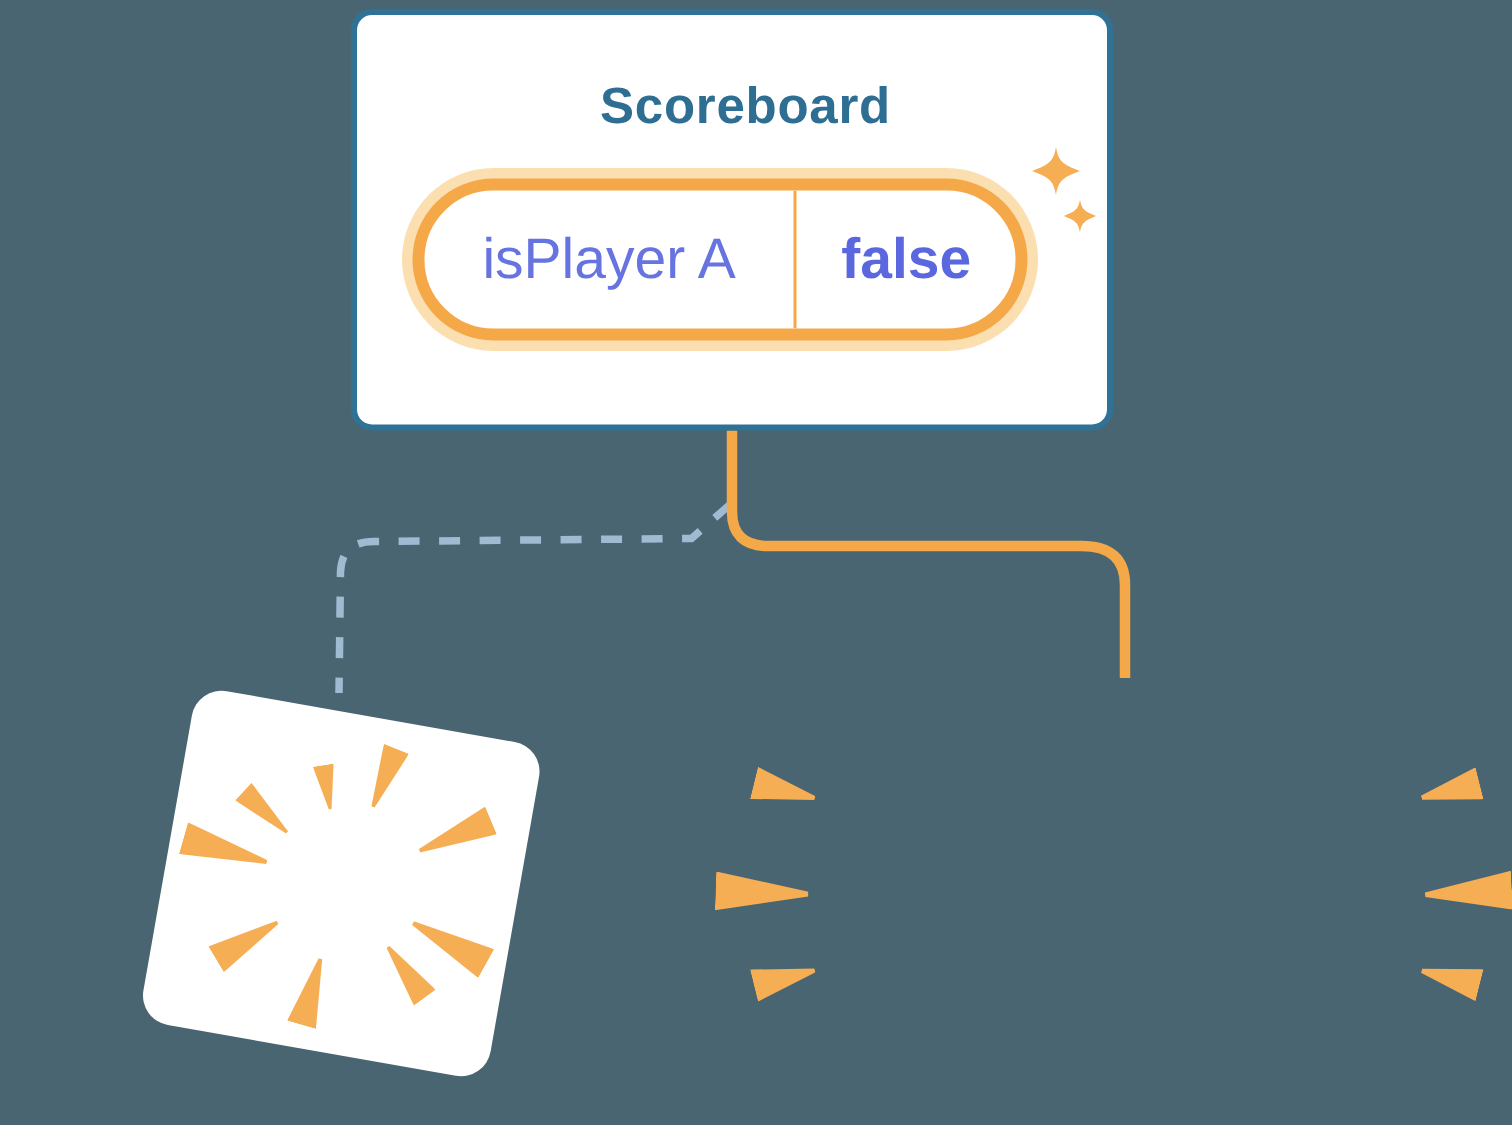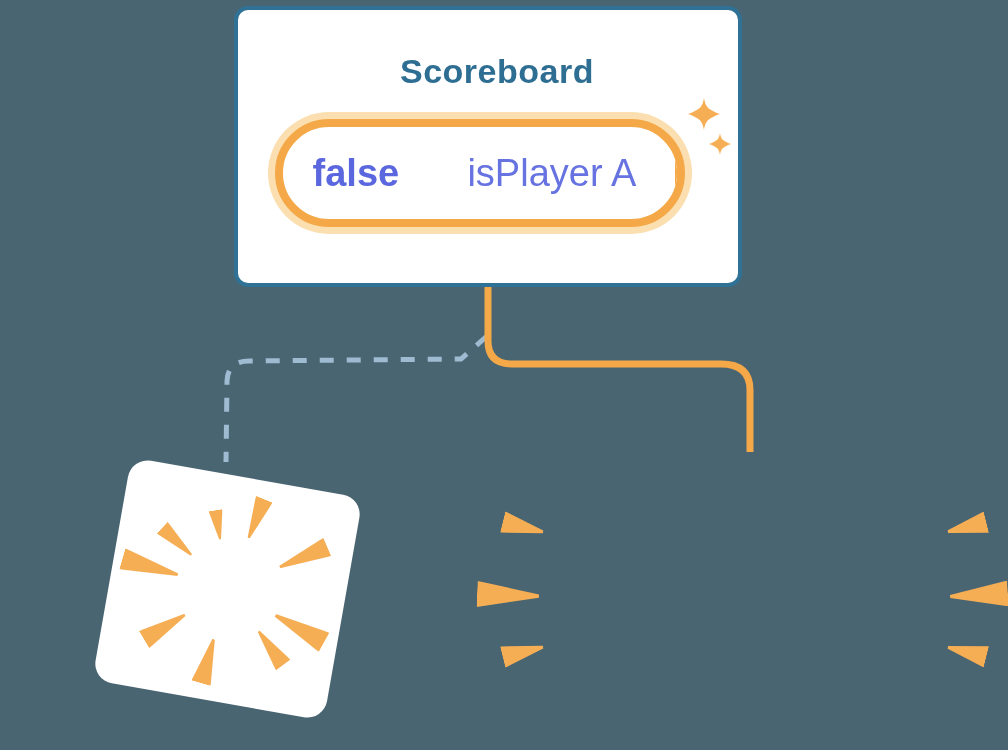--- a/index.html
+++ b/index.html
@@ -97,22 +97,22 @@
   <svg class="connectors" width="1008" height="750" viewBox="0 0 1008 750" aria-hidden="true">
     <path class="connector-dashed" d="M 487 336 L 461 359 L 249 361 Q 228 361 227 381 L 226 462"></path>
     <path class="connector-orange" d="M 488 287 L 488 341 Q 488 364 512 364 L 721 364 Q 750 364 750 390 L 750 452"></path>
   </svg>
 
   <div class="scoreboard-card">
     <div class="card-title">Scoreboard</div>
 
     <div class="pill-glow">
       <div class="pill-orange">
+        <div class="pill-cell pill-label">isPlayer A</div>
         <div class="pill-cell pill-value">false</div>
-        <div class="pill-cell pill-label">isPlayer A</div>
       </div>
     </div>
 
     <span class="sparkle sparkle-large">
       <svg width="32" height="36" viewBox="0 0 24 24">
         <path d="M12 0C13.2 6.8 14.8 8.6 24 12 14.8 15.4 13.2 17.2 12 24 10.8 17.2 9.2 15.4 0 12 9.2 8.6 10.8 6.8 12 0Z"></path>
       </svg>
     </span>
     <span class="sparkle sparkle-small">
       <svg width="22" height="24" viewBox="0 0 24 24">

